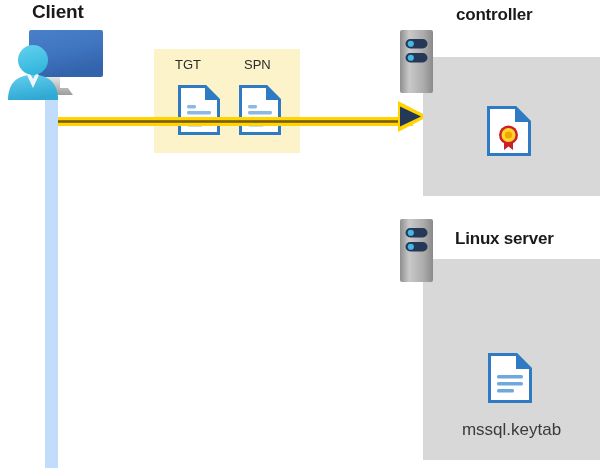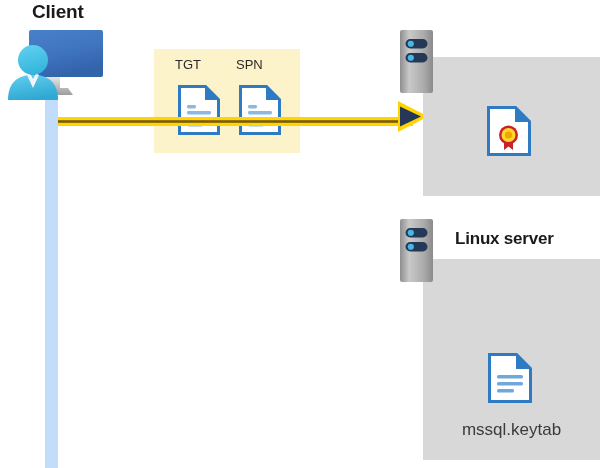--- a/index.html
+++ b/index.html
@@ -48,21 +48,21 @@
     text-align: center;
     font-size: 17px;
     color: #3b3b3b;
   }
   .doc-caption {
     font-family: "Liberation Sans", sans-serif;
     font-size: 13px;
     color: #2b2b2b;
   }
   #tgt-caption { left: 175px; top: 57px; }
-  #spn-caption { left: 236px; top: 57px; }
+  #spn-caption { left: 244px; top: 57px; }
 
   
   #client-lifeline {
     left: 45px; top: 95px;
     width: 13px; height: 373px;
     background: #c2ddfb;
   }
 
   
   #client-figure { left: 2px; top: 22px; width: 106px; height: 82px; }
@@ -179,20 +179,21 @@
   <div id="arrow-head" class="abs">
     <svg width="30" height="31" viewBox="0 0 30 31">
       <path d="M0 0 L30 15.5 L0 31 Z" fill="#ffd400"></path>
       <path d="M2 5.5 L23 15.5 L2 25.5 Z" fill="#253858"></path>
     </svg>
   </div>
 
   <div id="dc-panel" class="abs grey-panel"></div>
 
   <div id="dc-label" class="abs label-bold">
+    <div>controller</div>
   </div>
 
   <div id="dc-rack" class="abs rack">
     <svg width="33" height="63" viewBox="0 0 33 63">
       <defs>
         <linearGradient id="rackGradA" x1="0" y1="0" x2="1" y2="0">
           <stop offset="0%" stop-color="#8e8e8e"></stop>
           <stop offset="28%" stop-color="#c9c9c9"></stop>
           <stop offset="72%" stop-color="#ababab"></stop>
           <stop offset="100%" stop-color="#8a8a8a"></stop>

